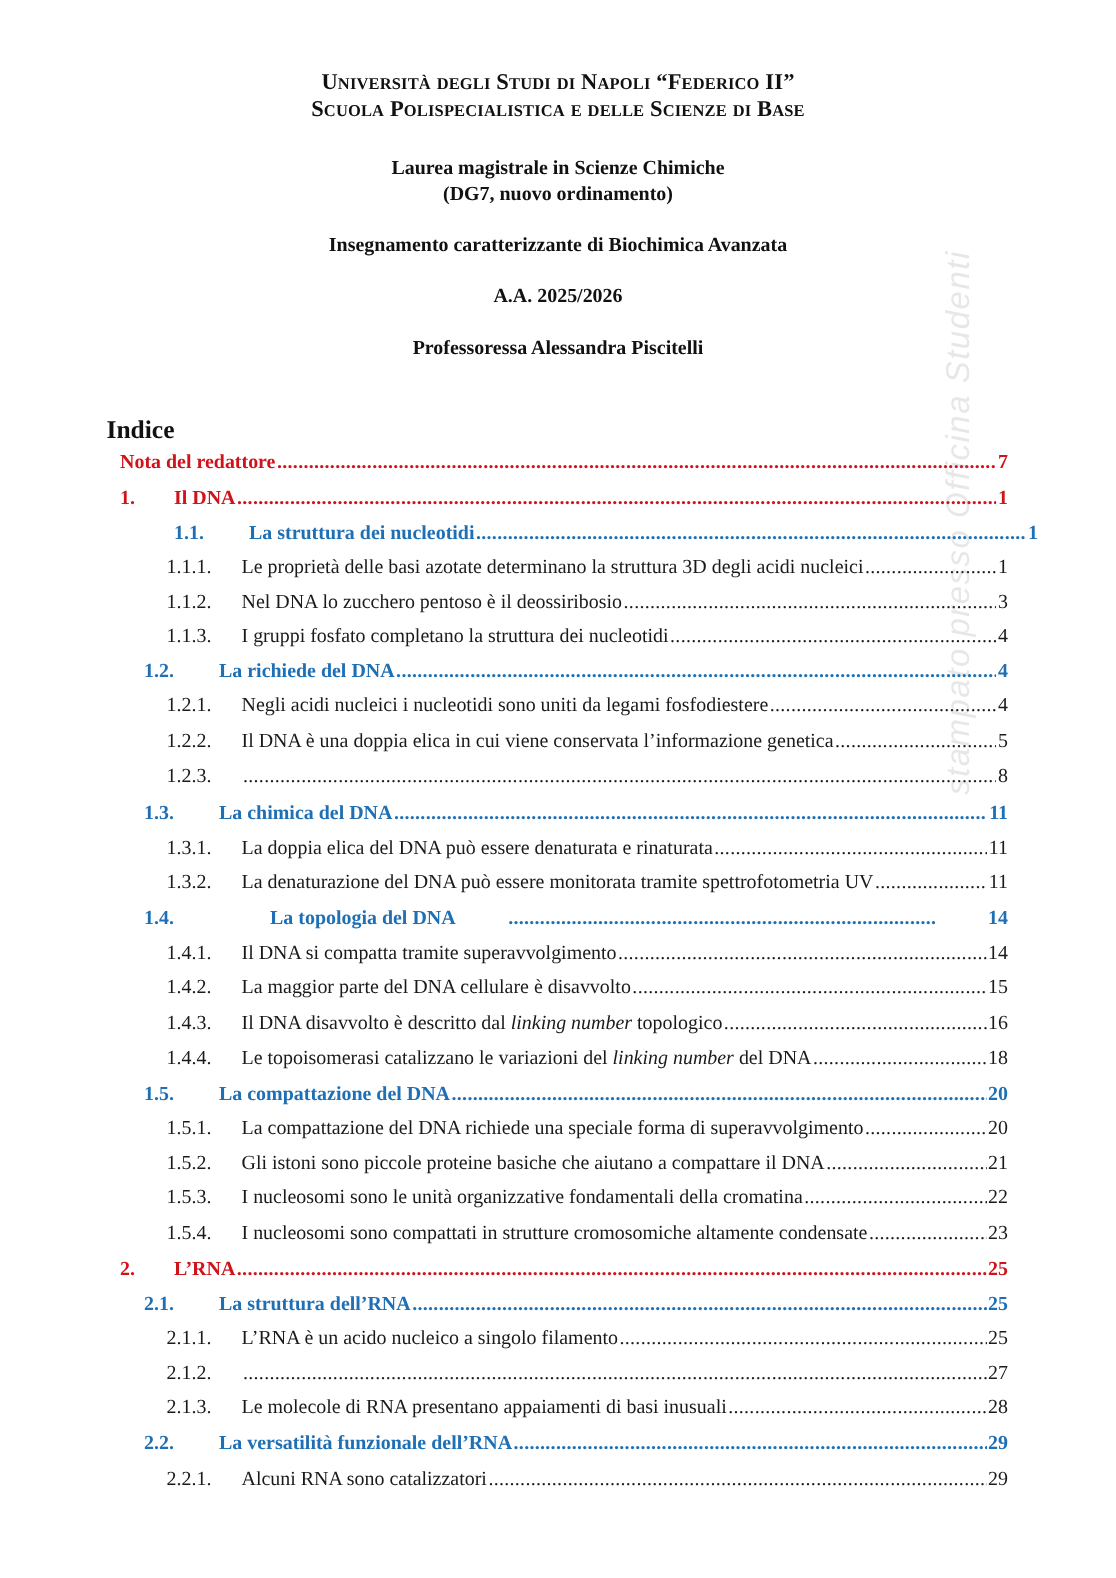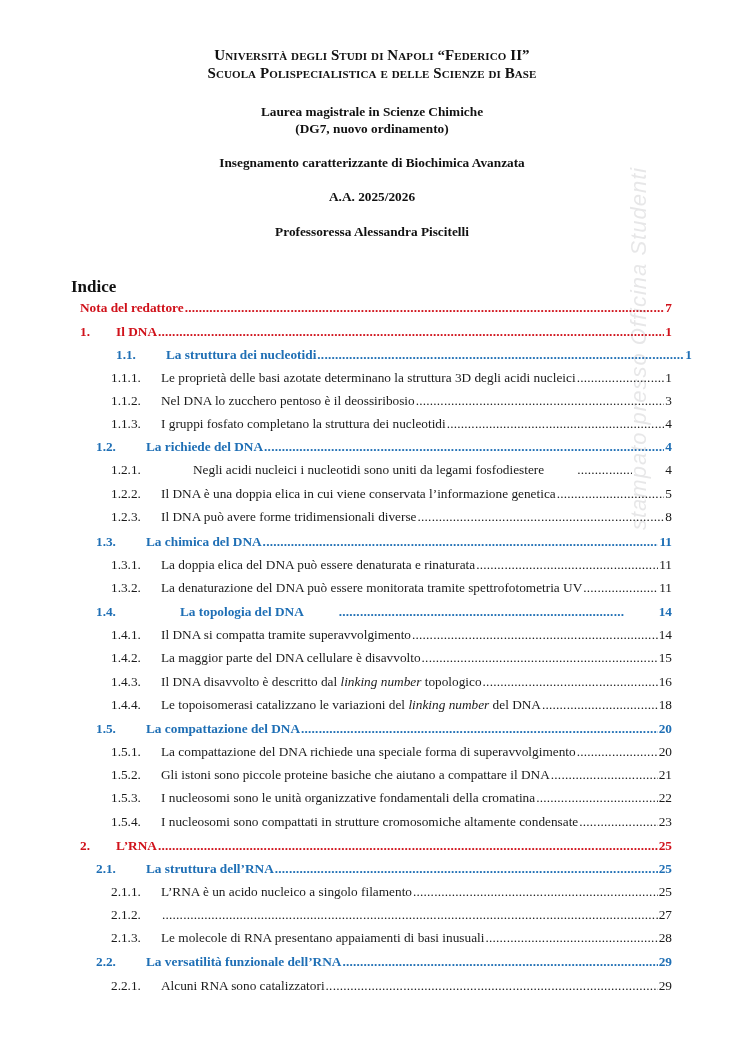--- a/index.html
+++ b/index.html
@@ -75,35 +75,34 @@
       <span class="title">I gruppi fosfato completano la struttura dei nucleotidi</span>
       <span class="dots"></span>
       <span class="page">4</span>
     </div>
     <div class="row l1" style="left: 96px; width: 576px; top: 437px;">
       <span class="num" style="width: 50px;">1.2.</span>
       <span class="title">La richiede del DNA</span>
       <span class="dots"></span>
       <span class="page">4</span>
     </div>
-    <div class="row l2" style="left: 111px; width: 561px; top: 460px; gap: 32px;">
+    <div class="row l2" style="left: 111px; width: 561px; top: 460px;">
       <span class="num" style="width: 50px;">1.2.1.</span>
       <span class="title">Negli acidi nucleici i nucleotidi sono uniti da legami fosfodiestere</span>
       <span class="dots"></span>
       <span class="page">4</span>
     </div>
     <div class="row l2" style="left: 111px; width: 561px; top: 484px;">
       <span class="num" style="width: 50px;">1.2.2.</span>
       <span class="title">Il DNA è una doppia elica in cui viene conservata l’informazione genetica</span>
       <span class="dots"></span>
       <span class="page">5</span>
     </div>
     <div class="row l2" style="left: 111px; width: 561px; top: 507px;">
       <span class="num" style="width: 50px;">1.2.3.</span>
-      <span class="title">Il DNA può avere forme tridimensionali diverse</span>
       <span class="dots"></span>
       <span class="page">8</span>
     </div>
     <div class="row l1" style="left: 96px; width: 576px; top: 532px;">
       <span class="num" style="width: 50px;">1.3.</span>
       <span class="title">La chimica del DNA</span>
       <span class="dots"></span>
       <span class="page">11</span>
     </div>
     <div class="row l2" style="left: 111px; width: 561px; top: 555px;">

